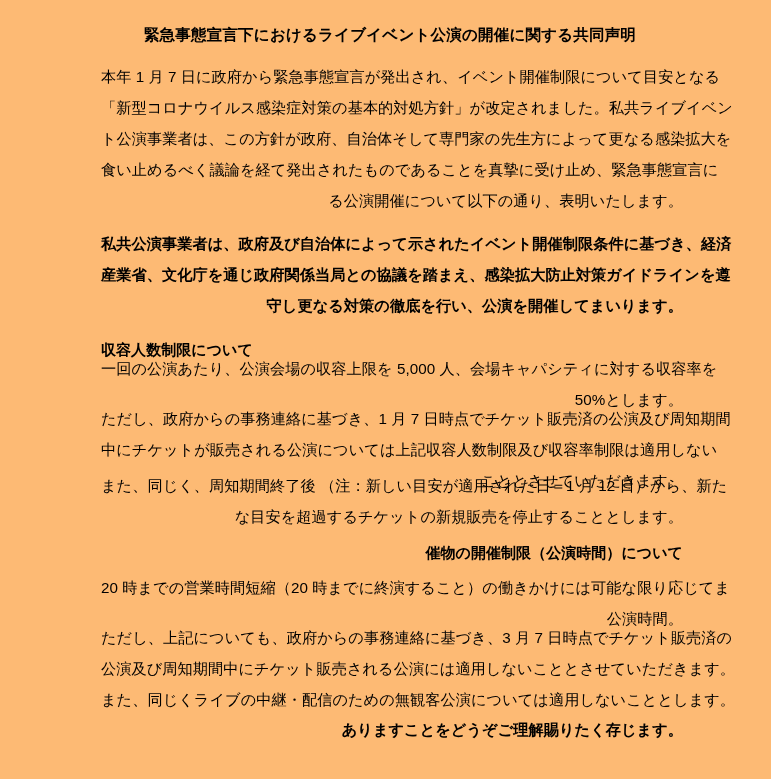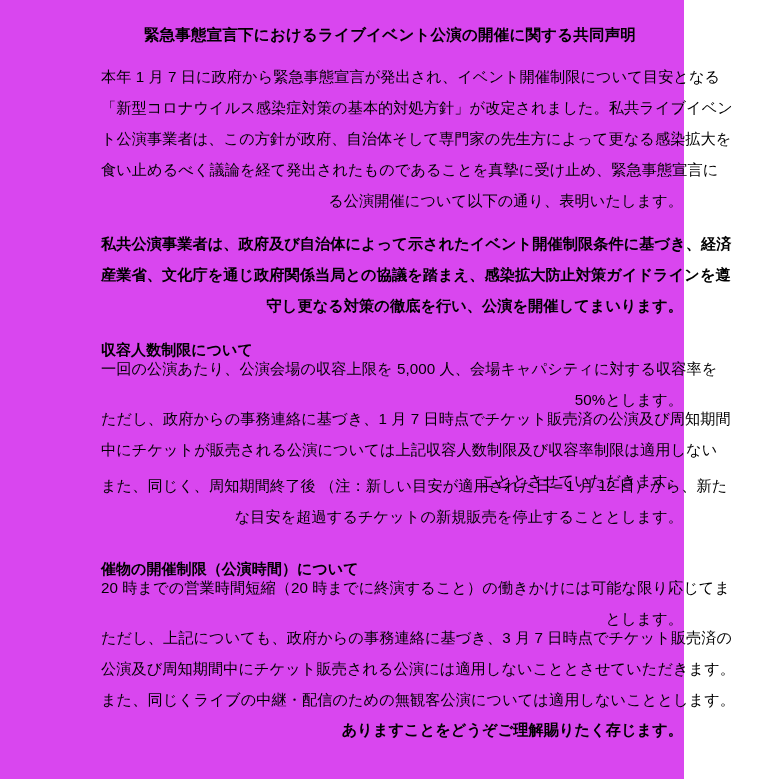--- a/index.html
+++ b/index.html
@@ -12,25 +12,25 @@
     width: 780px;
     height: 779px;
     overflow: hidden;
     font-family: "Liberation Serif", "DejaVu Serif", serif;
     color: #000000;
     -webkit-font-smoothing: antialiased;
   }
 
   .page {
     position: relative;
-    width: 684px;
+    width: 771px;
     height: 779px;
     box-sizing: border-box;
     padding: 0;
-    background: #d946ef;
+    background: #fdba74;
   }
 
   .doc-title {
     position: absolute;
     top: 14px;
     left: 0;
     width: 780px;
     text-align: center;
     font-family: "Liberation Sans", "DejaVu Sans", sans-serif;
     font-weight: bold;
@@ -66,21 +66,21 @@
     letter-spacing: 0.05px;
   }
 
   
   #para-intro        { top: 61px; }
   #para-statement    { top: 228px; }
   #head-capacity     { top: 322px; }
   #para-capacity-1   { top: 353px; }
   #para-capacity-2   { top: 403px; }
   #para-capacity-3   { top: 470px; }
-  #head-hours        { top: 541px; }
+  #head-hours        { top: 525px; text-align: right; }
   #para-hours-1      { top: 572px; }
   #para-hours-2      { top: 622px; }
   #para-closing      { top: 714px; }
 
   .line { display: block; white-space: pre; }
 </style>
 </head>
 <body>
 
 <div class="page">
@@ -120,21 +120,21 @@
       <span class="line">また、同じく、周知期間終了後 （注：新しい目安が適用された日＝1 月 12 日）から、新た</span>
       <span class="line">な目安を超過するチケットの新規販売を停止することとします。</span>
     </div>
 
   <h2 class="section-heading" id="head-hours">
       <span class="line">催物の開催制限（公演時間）について</span>
     </h2>
 
   <div class="body-block" id="para-hours-1">
       <span class="line">20 時までの営業時間短縮（20 時までに終演すること）の働きかけには可能な限り応じてま</span>
-      <span class="line">とします。</span>
+      <span class="line">公演時間。</span>
     </div>
 
   <div class="body-block" id="para-hours-2">
       <span class="line">ただし、上記についても、政府からの事務連絡に基づき、3 月 7 日時点でチケット販売済の</span>
       <span class="line">公演及び周知期間中にチケット販売される公演には適用しないこととさせていただきます。</span>
       <span class="line">また、同じくライブの中継・配信のための無観客公演については適用しないこととします。</span>
     </div>
 
   <div class="body-block bold" id="para-closing">
       <span class="line">ありますことをどうぞご理解賜りたく存じます。</span>

